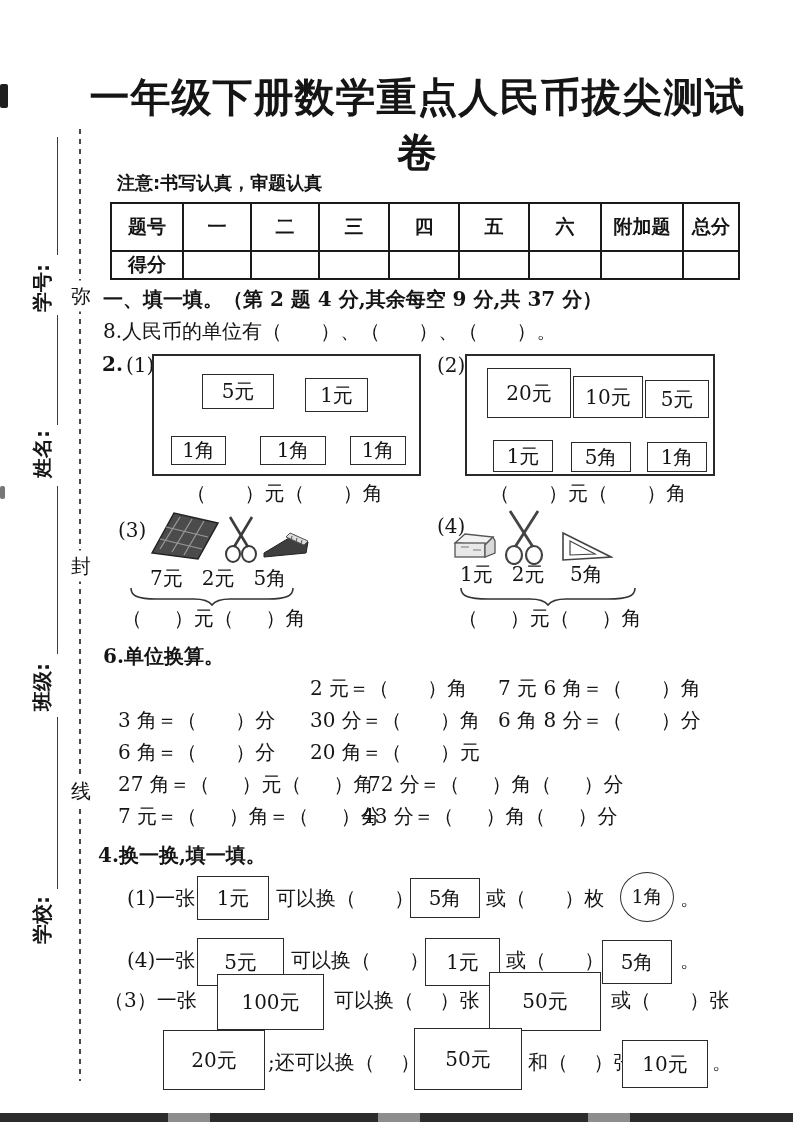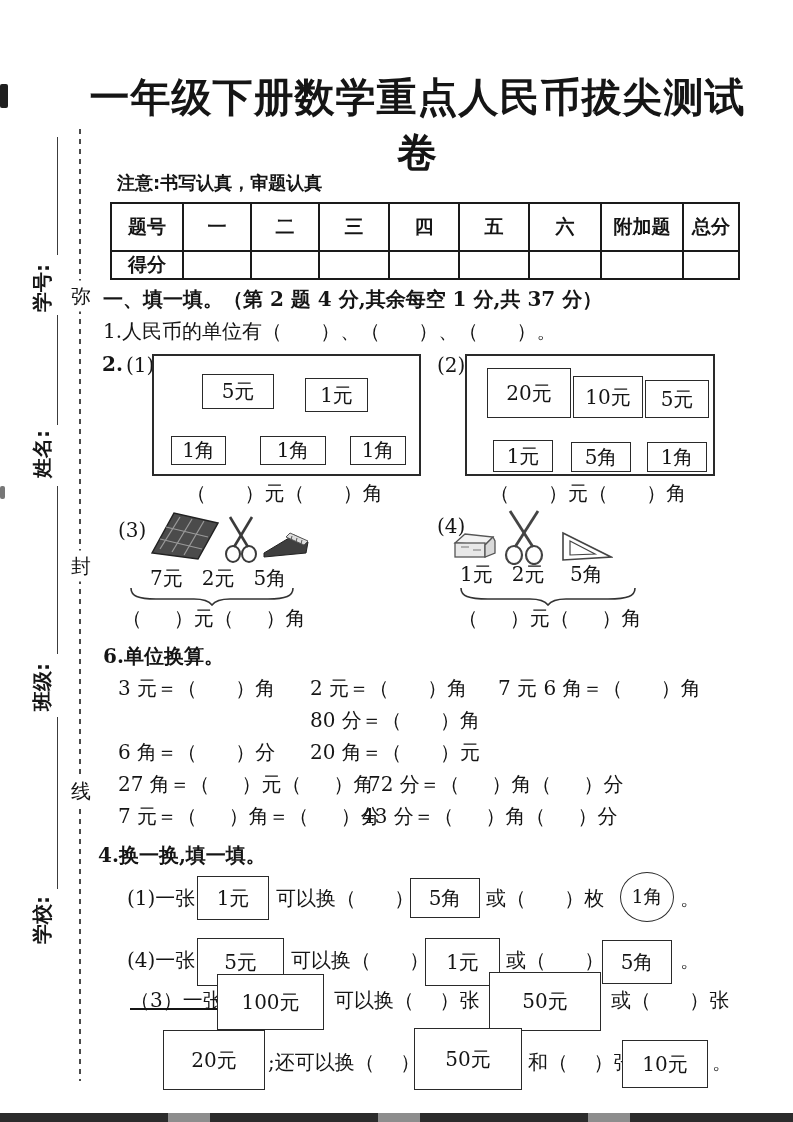--- a/index.html
+++ b/index.html
@@ -94,22 +94,22 @@
       <td></td>
       <td></td>
       <td></td>
       <td></td>
       <td></td>
       <td></td>
     </tr>
   </tbody>
     </table>
 
-  <div class="t bold" style="left:103px;top:287px;">一、填一填。（第 2 题 4 分,其余每空 1 分,共 37 分）</div>
-  <div class="t" style="left:103px;top:319px;">1.人民币的单位有（      ）、（      ）、（      ）。</div>
+  <div class="t bold" style="left:103px;top:287px;">一、填一填。（第 2 题 4 分,其余每空 9 分,共 37 分）</div>
+  <div class="t" style="left:103px;top:319px;">8.人民币的单位有（      ）、（      ）、（      ）。</div>
 
   <div class="t bold" style="left:102px;top:352px;">2.</div>
   <div class="t" style="left:126px;top:353px;">(1)</div>
 
   <div class="obx" style="left:152px;top:354px;width:265px;height:118px;">
     <div class="bx" style="left:48px;top:18px;width:70px;height:33px;">5元</div>
     <div class="bx" style="left:151px;top:22px;width:61px;height:32px;">1元</div>
     <div class="bx" style="left:17px;top:80px;width:53px;height:27px;">1角</div>
     <div class="bx" style="left:106px;top:80px;width:64px;height:27px;">1角</div>
     <div class="bx" style="left:196px;top:80px;width:54px;height:27px;">1角</div>
@@ -174,25 +174,26 @@
     <polygon points="9,14 34,27 9,28" fill="none" stroke="#444" stroke-width="1.2"></polygon>
   </svg>
   <div class="t" style="left:460px;top:562px;">1元   2元    5角</div>
   <svg class="abs" style="left:458px;top:586px;" width="180" height="20" viewBox="0 0 180 20">
     <path d="M3,2 C3,10 10,13 30,13 L72,13 C82,13 87,15 90,19 C93,15 98,13 108,13 L150,13 C170,13 177,10 177,2" fill="none" stroke="#333" stroke-width="1.6"></path>
   </svg>
   <div class="t" style="left:458px;top:606px;">（     ）元（     ）角</div>
 
   <div class="t bold" style="left:103px;top:644px;">6.单位换算。</div>
 
-  <div class="t" style="left:118px;top:676px;">3 元＝（      ）角</div>
   <div class="t" style="left:310px;top:676px;">2 元＝（      ）角</div>
   <div class="t" style="left:498px;top:676px;">7 元 6 角＝（      ）角</div>
 
-  <div class="t" style="left:310px;top:708px;">80 分＝（      ）角</div>
+  <div class="t" style="left:118px;top:708px;">3 角＝（      ）分</div>
+  <div class="t" style="left:310px;top:708px;">30 分＝（      ）角</div>
+  <div class="t" style="left:498px;top:708px;">6 角 8 分＝（      ）分</div>
 
   <div class="t" style="left:118px;top:740px;">6 角＝（      ）分</div>
   <div class="t" style="left:310px;top:740px;text-align:right;">20 角＝（      ）元</div>
 
   <div class="t" style="left:118px;top:772px;">27 角＝（     ）元（     ）角</div>
   <div class="t" style="left:368px;top:772px;">72 分＝（     ）角（     ）分</div>
 
   <div class="t" style="left:118px;top:804px;">7 元＝（     ）角＝（     ）分</div>
   <div class="t" style="left:362px;top:804px;">43 分＝（     ）角（     ）分</div>
 
@@ -207,21 +208,21 @@
   <div class="t" style="left:680px;top:886px;">。</div>
 
   <div class="t" style="left:127px;top:948px;">(4)一张</div>
   <div class="bx" style="left:197px;top:938px;width:85px;height:46px;">5元</div>
   <div class="t" style="left:291px;top:948px;">可以换（      ）张</div>
   <div class="bx" style="left:425px;top:938px;width:73px;height:46px;">1元</div>
   <div class="t" style="left:506px;top:948px;">或（      ）张</div>
   <div class="bx" style="left:602px;top:940px;width:68px;height:42px;">5角</div>
   <div class="t" style="left:680px;top:948px;">。</div>
 
-  <div class="t" style="left:130px;top:988px;text-decoration:underline;">（3）一张</div>
+  <div class="t" style="left:104px;top:988px;">（3）一张</div>
   <div class="bx" style="left:217px;top:974px;width:105px;height:54px;">100元</div>
   <div class="t" style="left:334px;top:988px;">可以换（    ）张</div>
   <div class="bx" style="left:489px;top:972px;width:110px;height:57px;">50元</div>
   <div class="t" style="left:611px;top:988px;">或（      ）张</div>
 
   <div class="bx" style="left:163px;top:1030px;width:100px;height:58px;">20元</div>
   <div class="t" style="left:268px;top:1050px;">;还可以换（    ）张</div>
   <div class="bx" style="left:414px;top:1028px;width:106px;height:60px;">50元</div>
   <div class="t" style="left:528px;top:1050px;">和（    ）张</div>
   <div class="bx" style="left:622px;top:1040px;width:84px;height:46px;">10元</div>

